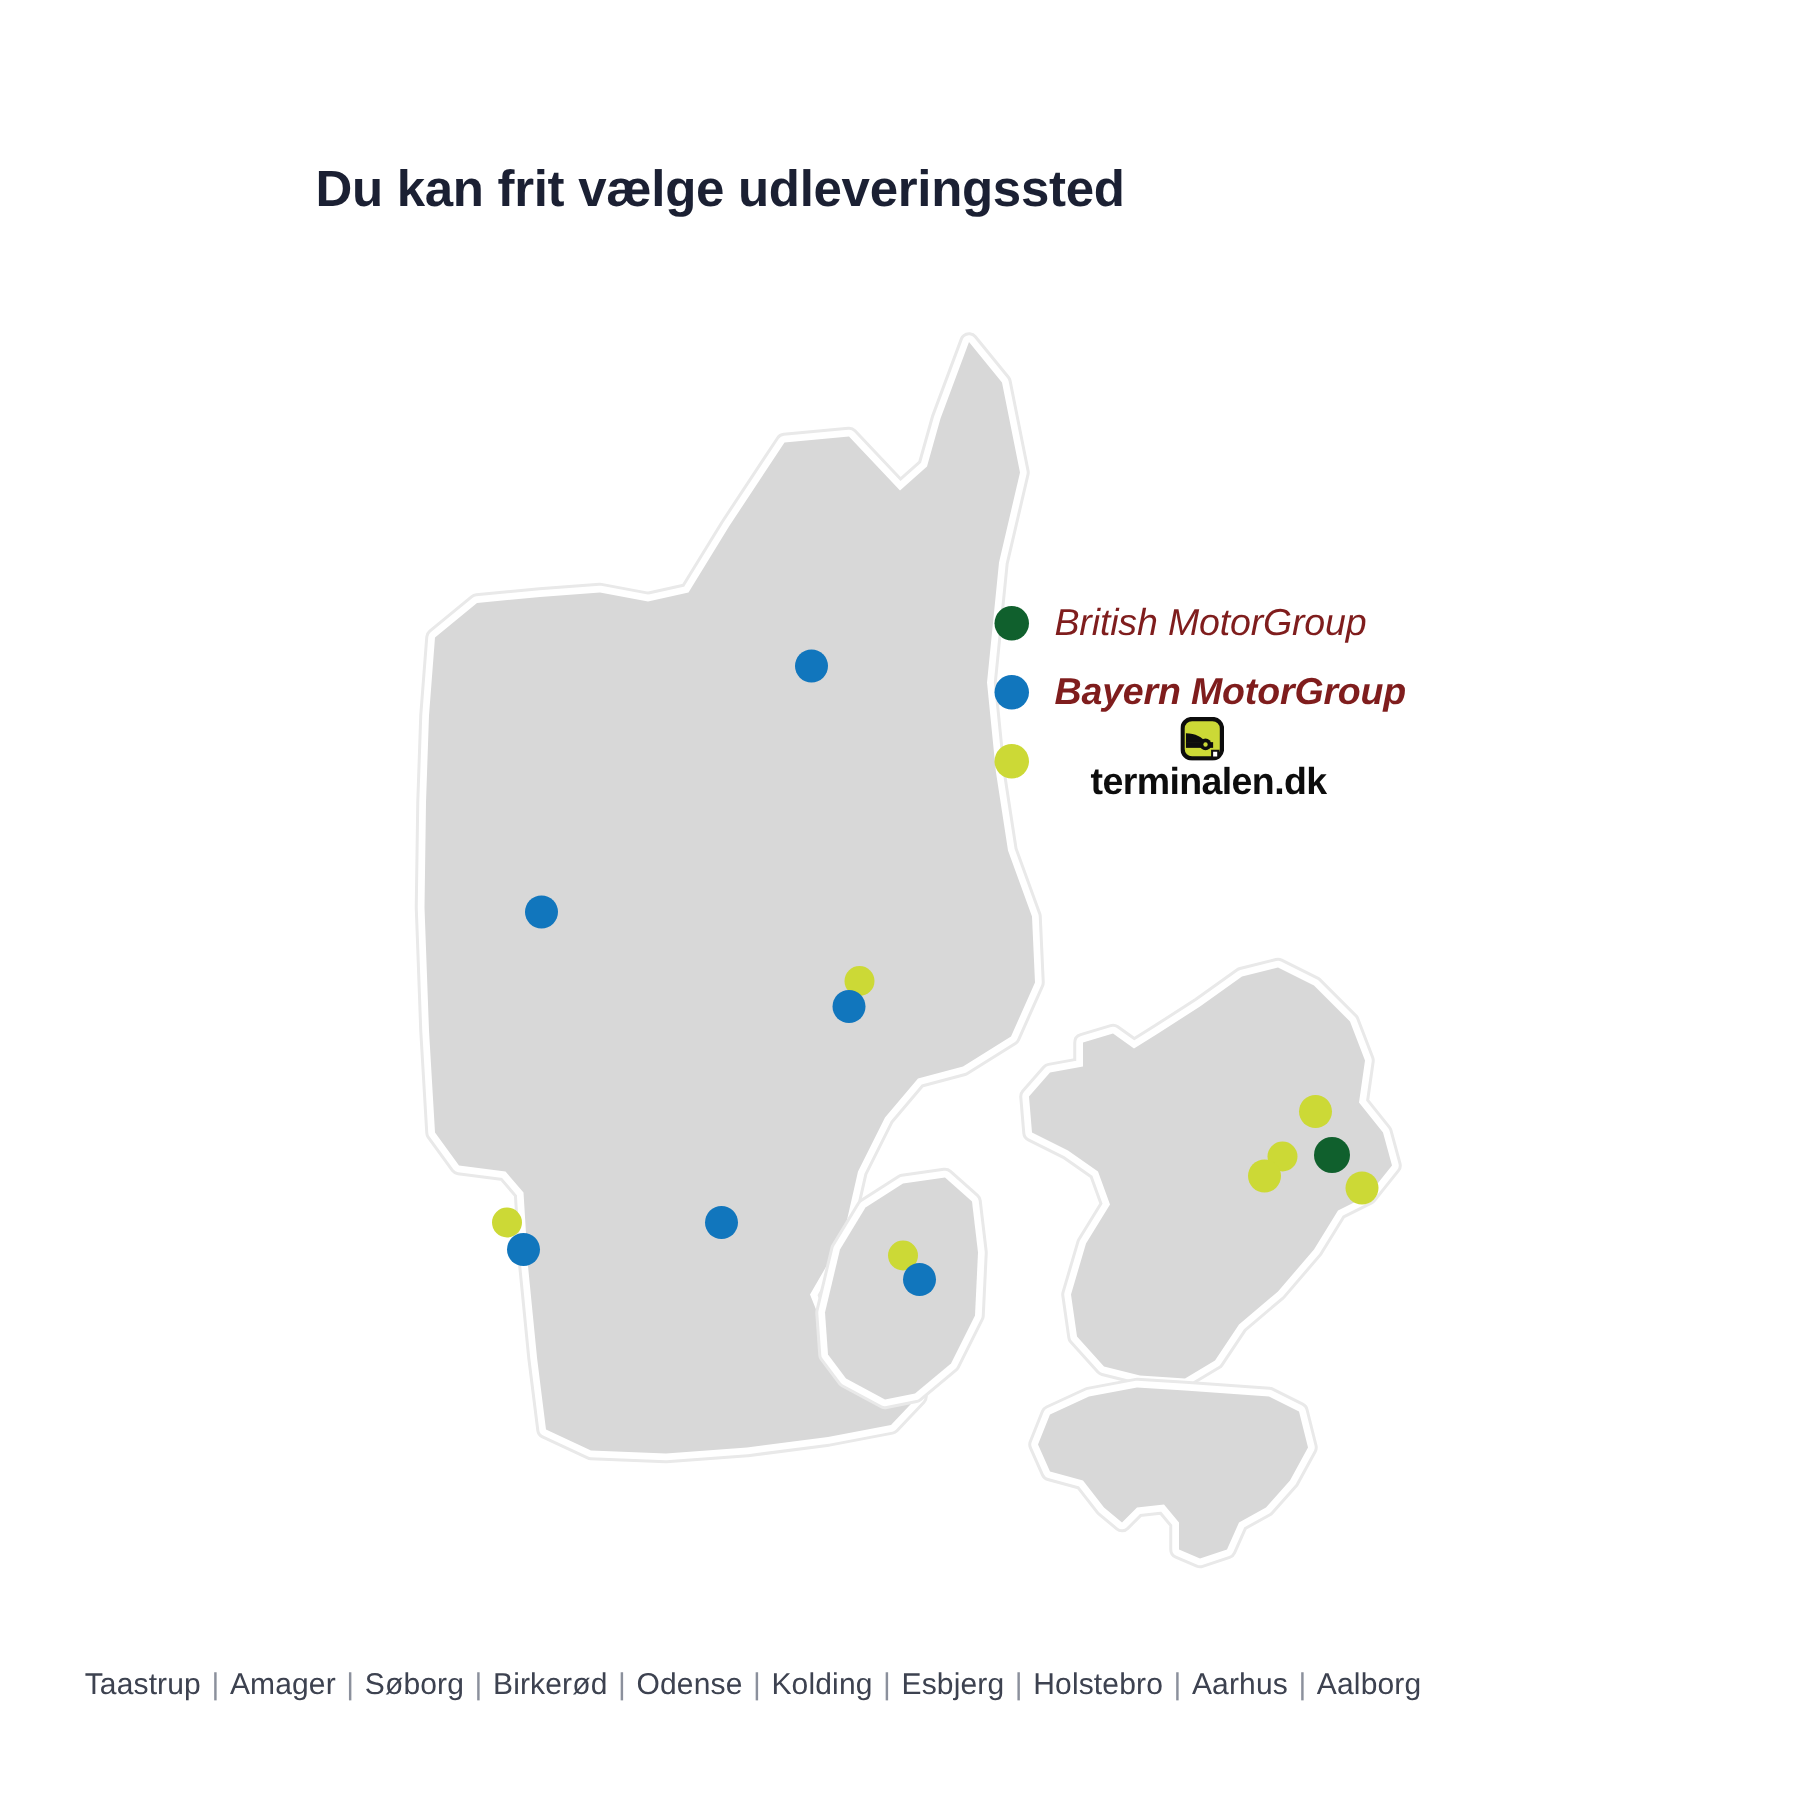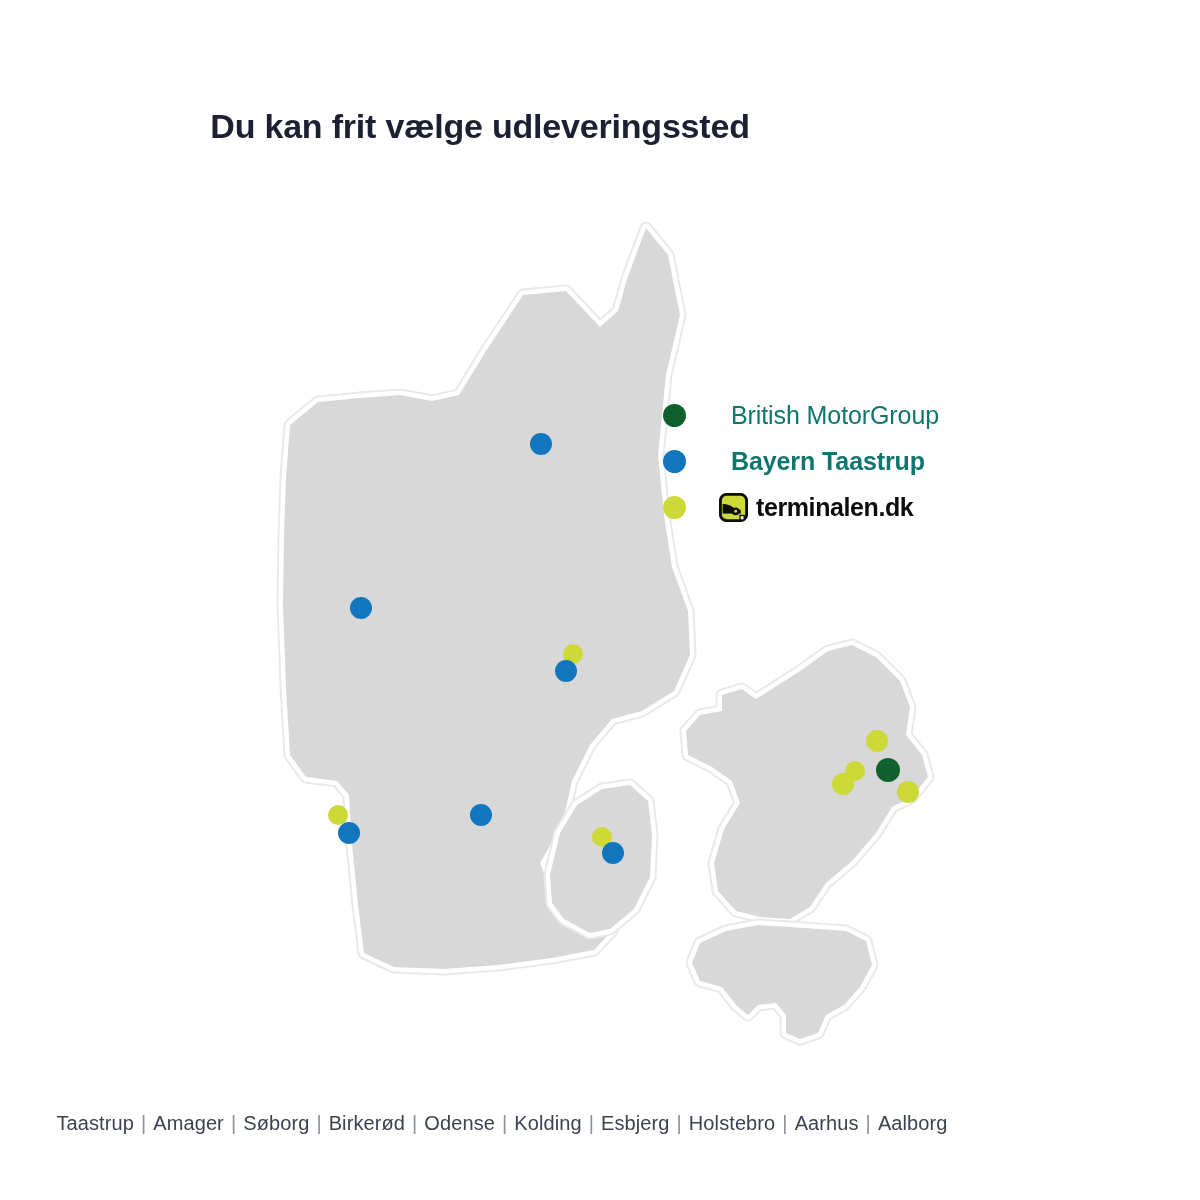--- a/index.html
+++ b/index.html
@@ -56,33 +56,35 @@
     align-items: center;
     height: 46px;
   }
   .legend-swatch {
     width: 23px;
     height: 23px;
     border-radius: 50%;
     flex: 0 0 auto;
   }
   .legend-label {
-    margin-left: 45px;
+    margin-left: 17px;
     font-size: 25px;
-    color: #0f766e;
+    color: #7f1d1d;
     white-space: nowrap;
     letter-spacing: -0.1px;
+    font-style: italic;
   }
   .legend-label.light { font-weight: 400; }
   .legend-label.bold  { font-weight: 700; }
 
   .brand-lockup {
     margin-left: 33px;
     display: flex;
     align-items: center;
+    flex-direction: column;
   }
   .brand-mark {
     width: 29px;
     height: 29px;
     flex: 0 0 auto;
   }
   .brand-name {
     margin-left: 8px;
     font-size: 25px;
     font-weight: 700;
@@ -215,21 +217,21 @@
 
   <div class="legend">
 
     <div class="legend-row">
       <span class="legend-swatch" style="background: rgb(16, 96, 45);"></span>
       <span class="legend-label light">British MotorGroup</span>
     </div>
 
     <div class="legend-row">
       <span class="legend-swatch" style="background: rgb(17, 118, 189);"></span>
-      <span class="legend-label bold">Bayern Taastrup</span>
+      <span class="legend-label bold">Bayern MotorGroup</span>
     </div>
 
     <div class="legend-row">
       <span class="legend-swatch" style="background: rgb(204, 217, 54);"></span>
       <span class="brand-lockup">
         <span class="brand-mark">
           <svg viewBox="0 0 32 32" width="29" height="29" xmlns="http://www.w3.org/2000/svg">
             <rect x="1.5" y="1.5" width="29" height="29" rx="7" ry="7" fill="#ccd936" stroke="#0d0d0d" stroke-width="3.2"></rect>
             <path d="M4 12 C11 12 16 15 19 19 L4 19 Z" fill="#0d0d0d"></path>
             <rect x="4" y="18.5" width="20" height="4.2" fill="#0d0d0d"></rect>

